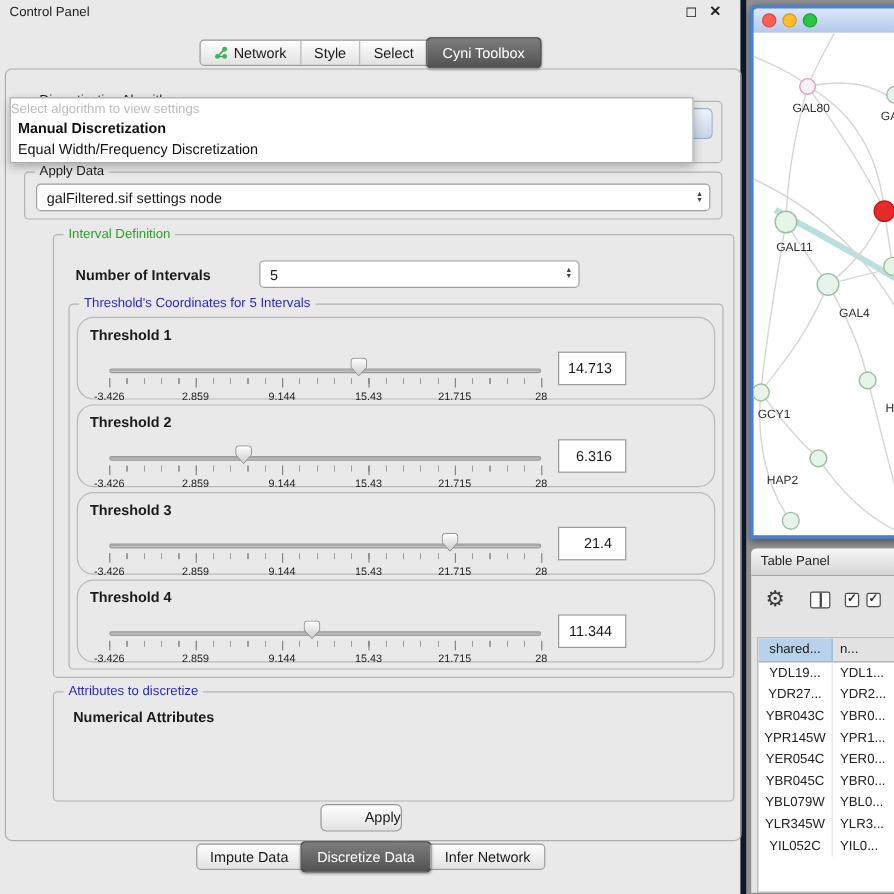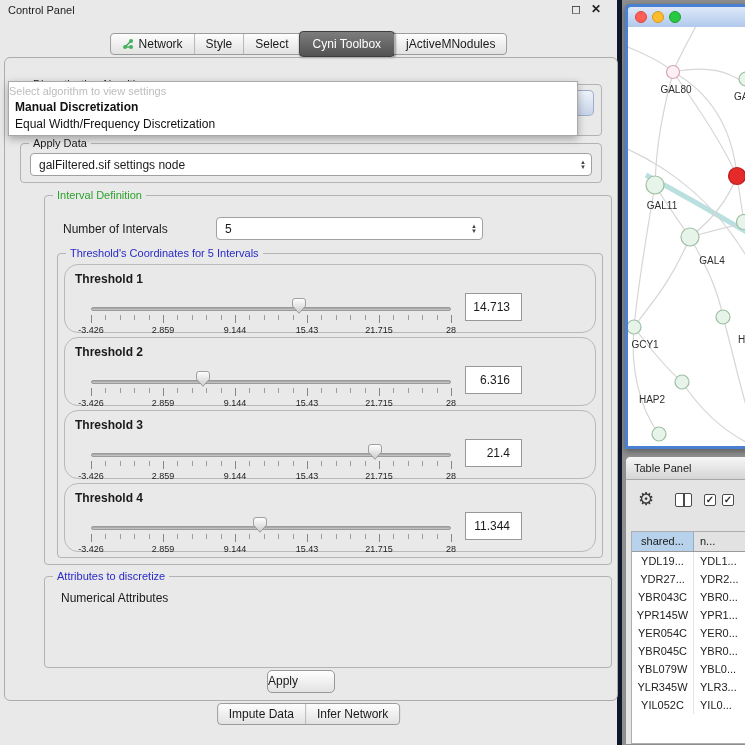--- a/index.html
+++ b/index.html
@@ -57,30 +57,30 @@
   .thumb-svg{position:absolute;left:-7px;top:0}
   .ticks{position:absolute;left:0;top:16px;width:100%;height:8px}
   .minorticks{position:absolute;left:0;top:0;width:100%;height:5px;
       background-image:repeating-linear-gradient(to right,#9c9c9c 0,#9c9c9c 1px,transparent 1px,transparent 14.4px)}
   .maj{position:absolute;top:0;width:1px;height:8px;background:#868686}
   .scale{position:absolute;left:0;top:26px;width:100%;height:10px}
   .scale span{position:absolute;transform:translateX(-50%);font-size:9px;color:#222;white-space:nowrap}
   .thr-value{position:absolute;left:400px;top:28px;width:57px;height:28px;background:#fff;border:1px solid #989898;
              font-size:12px;line-height:26px;text-align:right;padding-right:11px}
 
-  .bold-label{position:absolute;font-weight:normal;font-size:12px;white-space:nowrap}
+  .bold-label{position:absolute;font-weight:bold;font-size:12px;white-space:nowrap}
 
   
   .attr-list{position:absolute;left:12px;top:33px;width:546px;height:56px;background:#fff;border:1px solid #a5a5a5;overflow:hidden}
   .attr-item{height:17px;line-height:17px;padding:0 8px;font-size:12px;white-space:nowrap}
   .vscroll{position:absolute;right:0;top:0;bottom:0;width:12px;background:#f3f3f3;border-left:1px solid #d0d0d0}
   .vthumb{position:absolute;left:1px;top:1px;width:9px;height:28px;background:#c5c5c5;border-radius:5px}
 
   .apply-btn{position:absolute;left:267px;top:670px;width:68px;height:23px;border:1px solid #989898;border-radius:5px;
-             background:linear-gradient(#ffffff,#e2e2e2);font-size:12px;text-align:left;line-height:21px}
+             background:linear-gradient(#ffffff,#e2e2e2);font-size:12px;text-align:right;line-height:21px}
 
   
   .netwin{position:absolute;left:625px;top:4px;width:125px;height:445px;background:#4a80d2;border-radius:5px 0 0 0;
           box-shadow:0 2px 6px rgba(0,0,0,.4)}
   .net-titlebar{position:absolute;left:3px;top:3px;right:0;height:20px;background:linear-gradient(#dde8f8,#b2c9ec);border-radius:3px 0 0 0}
   .light{position:absolute;top:4px;width:12px;height:12px;border-radius:50%}
   .light.red{left:7px;background:#ff5f57;border:1px solid #de443d}
   .light.yellow{left:24px;background:#febc2e;border:1px solid #d39c1f}
   .light.green{left:41px;background:#28c840;border:1px solid #1da031}
   .net-canvas{position:absolute;left:3px;top:23px;right:0;bottom:3px;background:#fff;overflow:hidden}
@@ -146,23 +146,20 @@
       </div>
       <div class="seg">
           <span>Style</span>
         </div>
       <div class="seg">
           <span>Select</span>
         </div>
       <div class="seg selected">
           <span>Cyni Toolbox</span>
         </div>
-      <div class="seg">
-          <span>jActiveMNodules</span>
-        </div>
     </div>
 
     <div class="inner"></div>
 
     <div class="group" style="left:20px;top:84px;width:582px;height:52px">
       <span class="group-title">Discretization Algorithm</span>
     </div>
     <div class="combo-frag"></div>
 
     <div class="overlay">
@@ -322,20 +319,23 @@
     <div class="group" style="left:44px;top:576px;width:568px;height:92px">
       <span class="group-title gt-blue">Attributes to discretize</span>
       <span class="bold-label" style="left:16px;top:14px">Numerical Attributes</span>
     </div>
 
     <div class="apply-btn">Apply</div>
 
     <div class="tabbar bottom">
       <div class="seg">
           <span>Impute Data</span>
+        </div>
+      <div class="seg selected">
+          <span>Discretize Data</span>
         </div>
       <div class="seg">
           <span>Infer Network</span>
         </div>
     </div>
   </div>
 
   <div class="netwin">
     <div class="net-titlebar">
       <div class="light red"></div>

